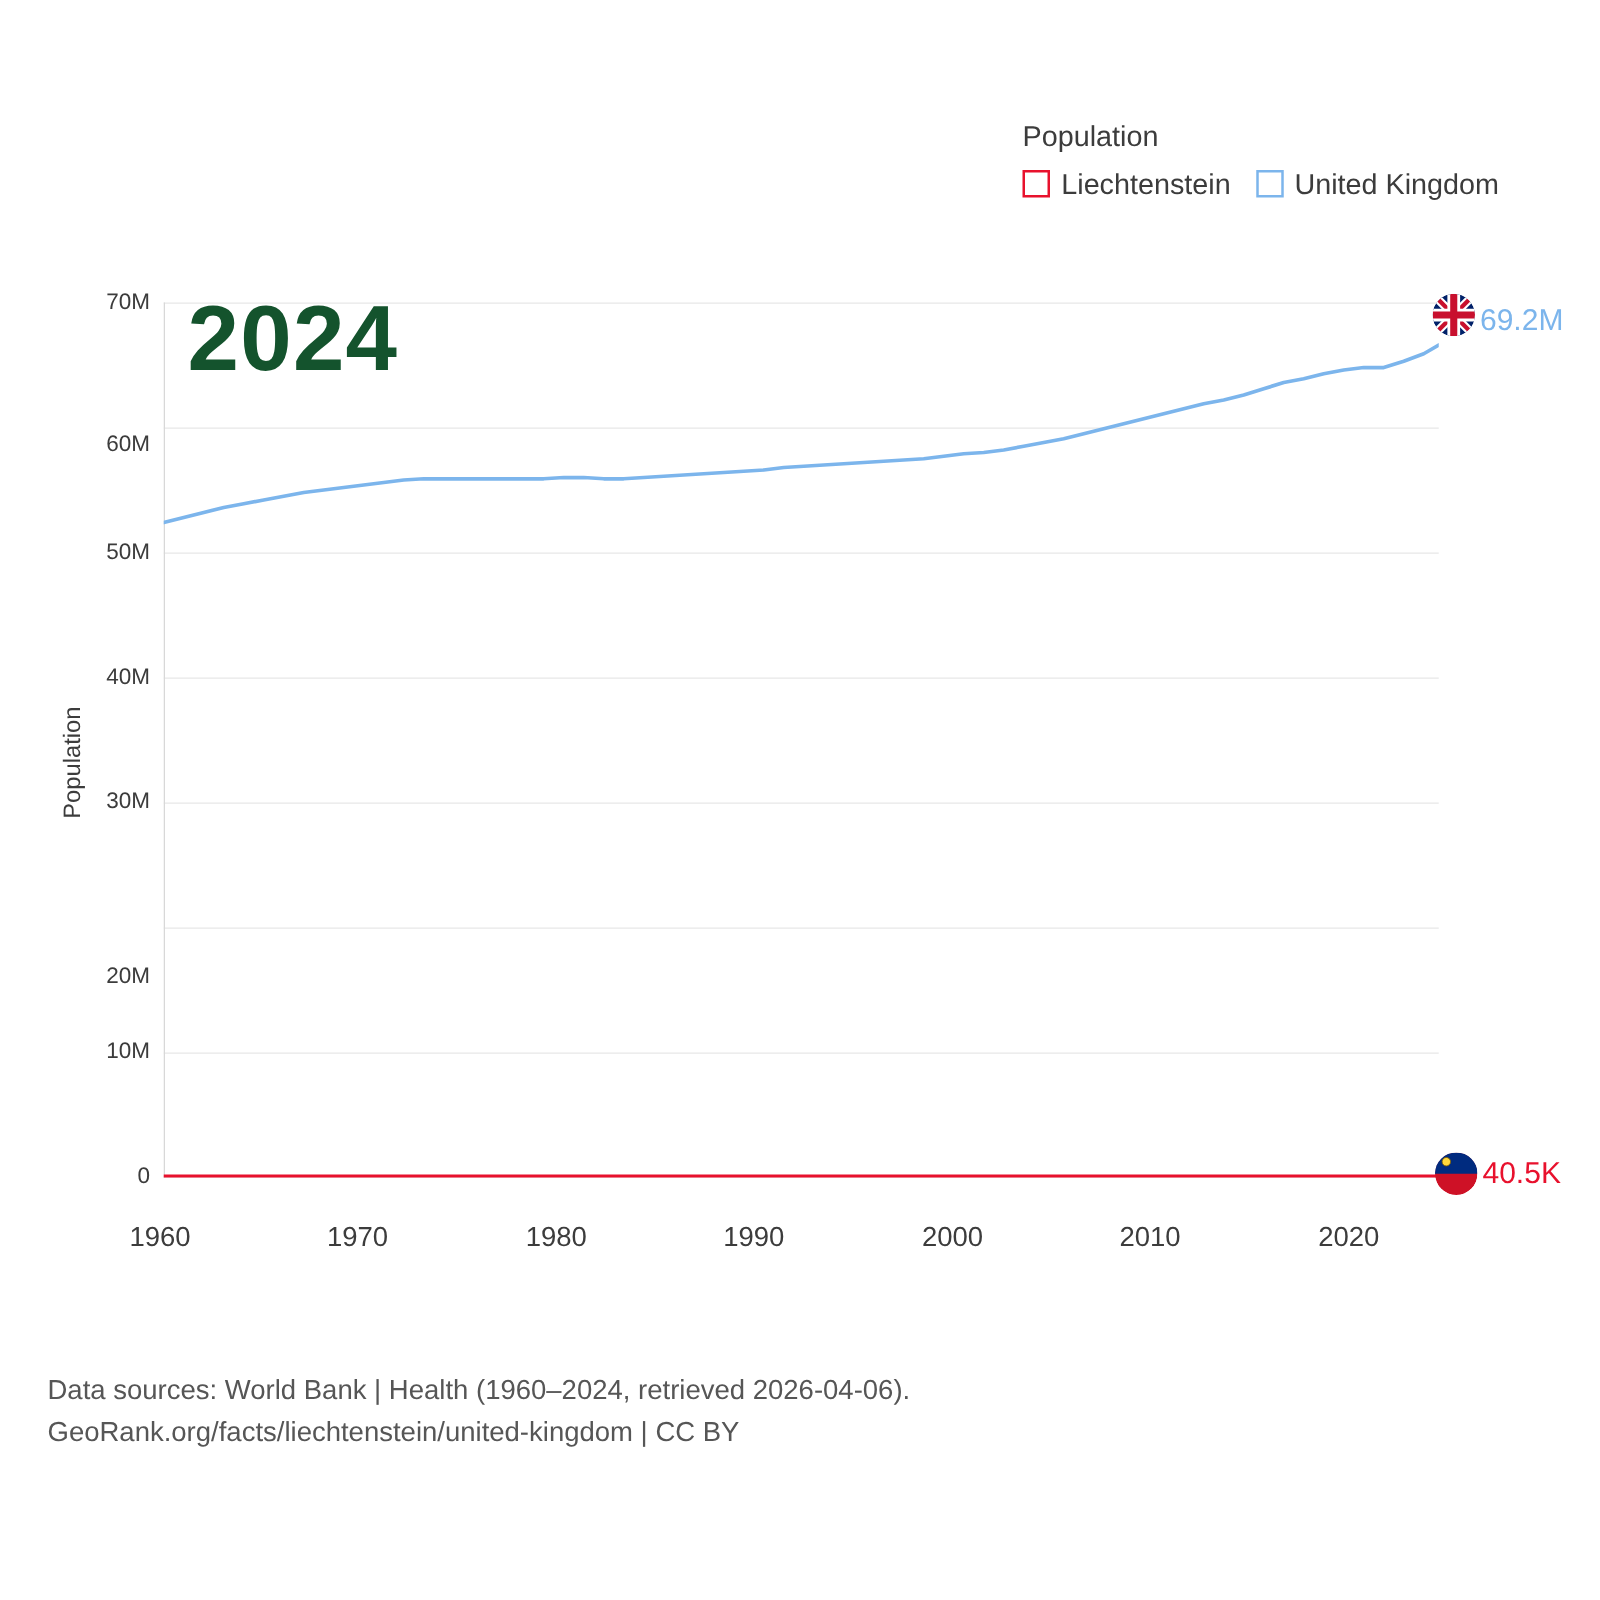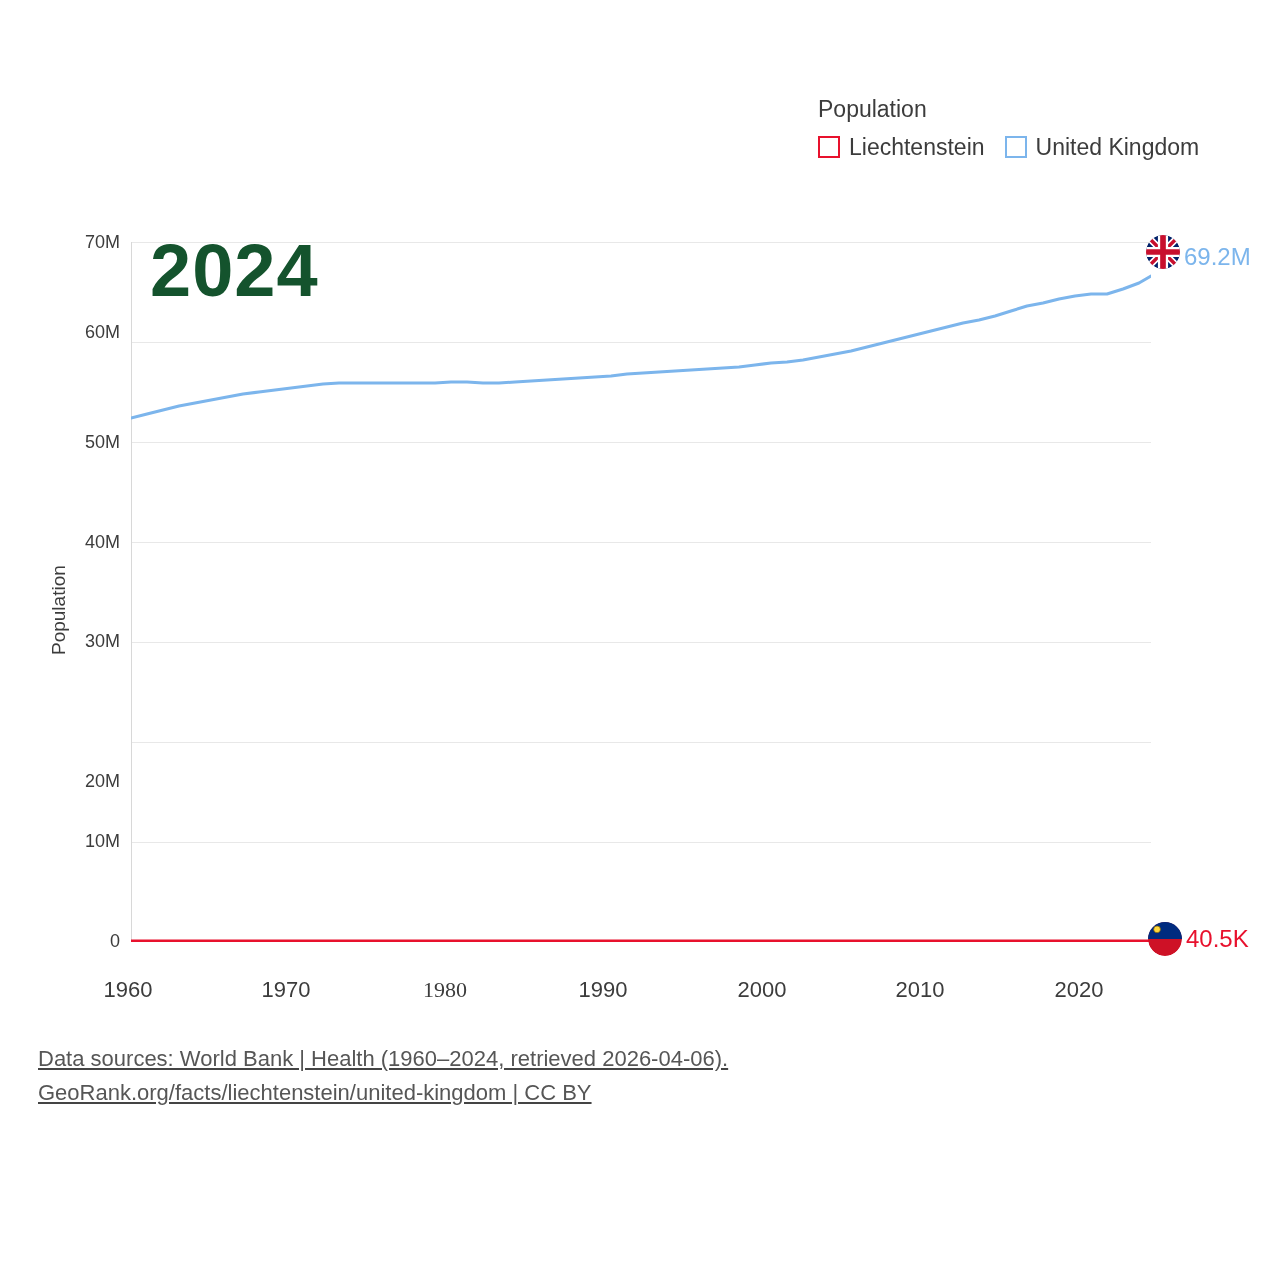--- a/index.html
+++ b/index.html
@@ -153,23 +153,22 @@
   }
   .end-value {
     font-size: 24px;
     white-space: nowrap;
   }
 
   
   .footer {
     position: absolute;
     left: 38px;
-    top: 1042px;
+    top: 1095px;
     width: 1200px;
-    text-decoration: underline;
   }
   .footer-line {
     font-size: 22px;
     color: #565656;
     line-height: 1.55;
   }
 </style>
 </head>
 <body>
 
@@ -193,26 +192,26 @@
 
   <div class="ylabel-rot" style="left:48px; top:655px;">Population</div>
 
   <div class="ylabels">
     <div class="ytick-abs" style="left:0px;  top:941px;">0</div>
     <div class="ytick-abs" style="left:0px;  top:841px;">10M</div>
     <div class="ytick-abs" style="left:0px;  top:741px;margin-top:40px;">20M</div>
     <div class="ytick-abs" style="left:0px;  top:641px;">30M</div>
     <div class="ytick-abs" style="left:0px;  top:542px;">40M</div>
     <div class="ytick-abs" style="left:0px;  top:442px;">50M</div>
-    <div class="ytick-abs" style="left:0px;  top:332px;">60M</div>
+    <div class="ytick-abs" style="left:0px;  top:355px;">60M</div>
     <div class="ytick-abs" style="left:0px;  top:242px;">70M</div>
 
     <div class="xtick-abs" style="left:58px;  top:977px;">1960</div>
     <div class="xtick-abs" style="left:216px; top:977px;">1970</div>
-    <div class="xtick-abs" style="left:375px; top:977px;font-family:Liberation Serif, serif;">1980</div>
+    <div class="xtick-abs" style="left:375px; top:977px;">1980</div>
     <div class="xtick-abs" style="left:533px; top:977px;">1990</div>
     <div class="xtick-abs" style="left:692px; top:977px;">2000</div>
     <div class="xtick-abs" style="left:850px; top:977px;">2010</div>
     <div class="xtick-abs" style="left:1009px;top:977px;">2020</div>
   </div>
 
   <div class="plot">
     <div class="gridline" style="top:0px;"></div>
     <div class="gridline" style="top:100px;"></div>
     <div class="gridline" style="top:200px;"></div>

